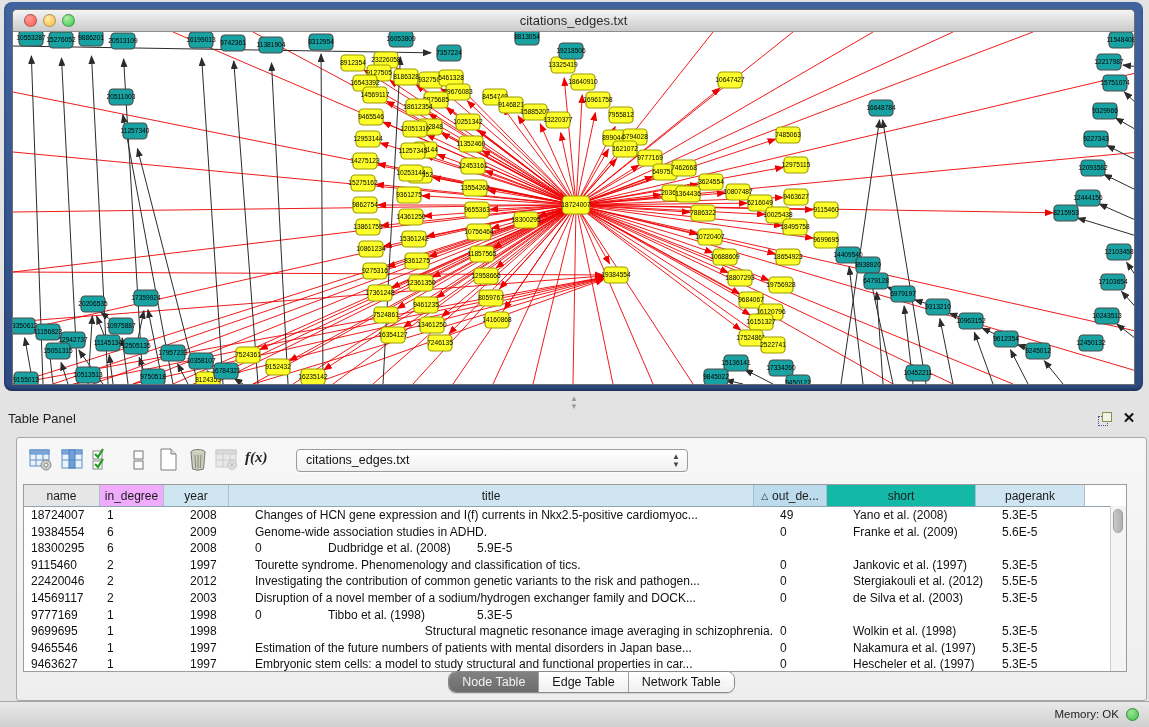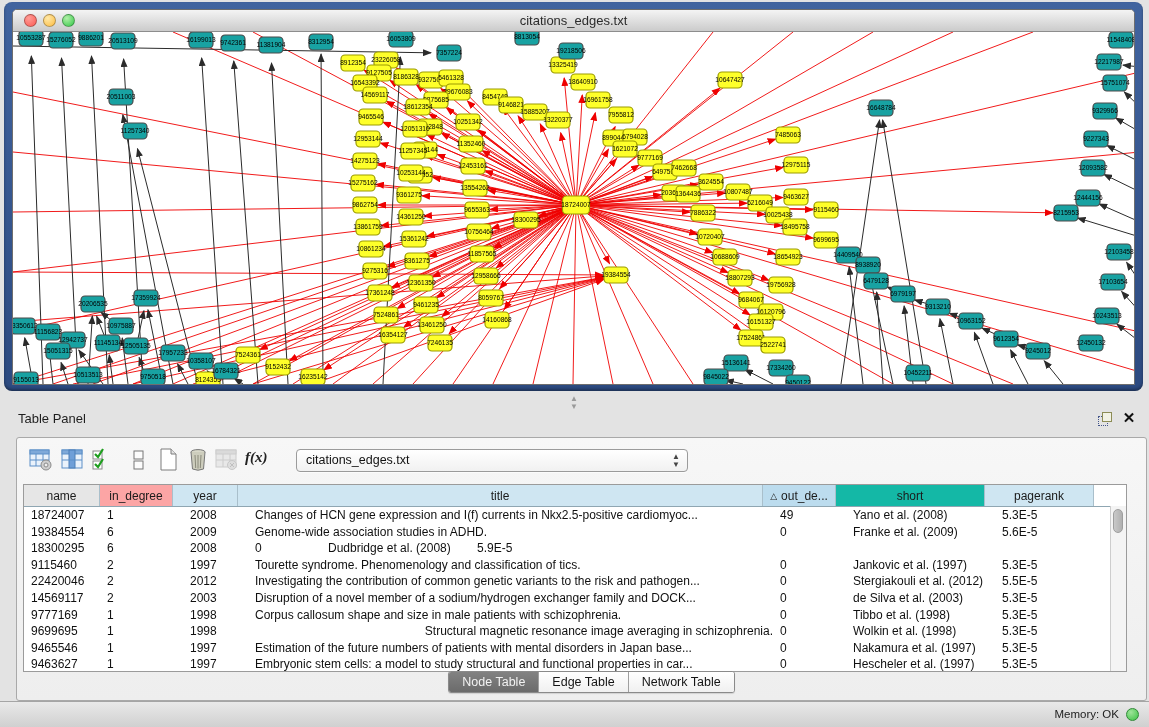--- a/index.html
+++ b/index.html
@@ -20,21 +20,21 @@
   .light.r{left:11px;background:radial-gradient(circle at 35% 30%,#ff9d97,#fc5a52);}
   .light.y{left:30px;background:radial-gradient(circle at 35% 30%,#ffe9a8,#fdbb40);}
   .light.g{left:49px;background:radial-gradient(circle at 35% 30%,#b2f0a8,#33c748);}
   .net-canvas{position:absolute;left:0;right:0;top:22px;bottom:0;background:#fff;}
   .net-canvas svg{position:absolute;left:0;top:0;}
   
   .splitter-handle{position:absolute;left:566px;top:395px;width:16px;height:8px;
     color:#9a9a9a;font-size:8px;line-height:8px;text-align:center;}
   .panel-header{position:absolute;left:0;top:405px;width:100%;height:30px;
     font-size:13px;color:#1f1f1f;line-height:28px;}
-  .panel-header .ttl{padding-left:18px;}
+  .panel-header .ttl{padding-left:8px;}
   .float-btn{position:absolute;right:37px;top:7px;width:14px;height:14px;cursor:default;}
   .float-btn .sq1{position:absolute;left:0;top:4px;width:8px;height:8px;border:1px dotted #44558a;}
   .float-btn .sq2{position:absolute;left:4px;top:0;width:8px;height:8px;border:1px solid #8c8c55;background:#f2f2e4;}
   .close-btn{position:absolute;right:12px;top:5px;width:16px;height:16px;
     font-size:15px;font-weight:bold;color:#111;line-height:16px;text-align:center;}
   
   .panel-body{position:absolute;left:16px;top:437px;width:1131px;height:264px;
     background:linear-gradient(#f7f7f7,#eeeeee);border:1px solid #a9a9a9;border-radius:3px;box-sizing:border-box;}
   .toolbar{position:absolute;left:0;top:6px;right:0;height:34px;}
   .tbtn{position:absolute;top:2px;width:28px;height:28px;}
@@ -52,21 +52,21 @@
   .th .tri{font-size:9px;margin-right:4px;color:#222;}
   .trow{display:flex;height:16.6px;align-items:center;}
   .td{font-size:12px;color:#101010;box-sizing:border-box;padding-left:7px;
     white-space:nowrap;overflow:hidden;height:100%;line-height:16.6px;}
   .vscroll{position:absolute;right:0;top:21px;bottom:0;width:15px;background:#f4f4f4;
     border-left:1px solid #cdcdcd;}
   .vthumb{position:absolute;left:2px;top:3px;width:10px;height:24px;border-radius:5px;
     background:linear-gradient(90deg,#c9c9c9,#b0b0b0);border:1px solid #9e9e9e;box-sizing:border-box;}
   
   .tabs-wrap{position:absolute;left:0;right:0;bottom:7px;text-align:center;}
-  .seg{display:inline-flex;border:1px solid #8a8a8a;border-radius:3px;overflow:hidden;
+  .seg{display:inline-flex;border:1px solid #8a8a8a;border-radius:8px;overflow:hidden;
     background:#fff;box-shadow:0 1px 1px rgba(0,0,0,.12);margin-left:20px;}
   .seg .tab{font-size:12.5px;padding:3px 13px;background:linear-gradient(#ffffff,#f0f0f0);
     color:#141414;border-left:1px solid #9f9f9f;}
   .seg .tab:first-child{border-left:none;}
   .seg .tab.sel{background:linear-gradient(#828282,#6b6b6b);color:#f2f2f2;}
   
   .status{position:absolute;left:0;bottom:0;width:100%;height:26px;
     background:linear-gradient(#e9e9e9,#d0d0d0);border-top:1px solid #a5a5a5;box-sizing:border-box;}
   .status .mem{position:absolute;right:30px;top:6px;font-size:11.5px;color:#222;}
   .memdot{position:absolute;right:10px;top:6px;width:13px;height:13px;border-radius:50%;
@@ -953,21 +953,21 @@
       <span>citations_edges.txt</span>
       <span class="arrows">▲<br>▼</span>
     </div>
   </div>
 
   <div class="tbl">
     <div class="thead" id="thead">
         <div class="th" style="width: 76px; background: rgb(230, 230, 230);">
           <span>name</span>
         </div>
-        <div class="th" style="width: 73px; background: #fca5a5;">
+        <div class="th" style="width: 64px; background: #f0abfc;">
           <span>in_degree</span>
         </div>
         <div class="th" style="width: 65px; background: rgb(207, 230, 242);">
           <span>year</span>
         </div>
         <div class="th" style="width: 525px; background: rgb(207, 230, 242);">
           <span>title</span>
         </div>
         <div class="th" style="width: 73px; background: rgb(188, 220, 238);">
           <span class="tri">△</span>
@@ -1031,21 +1031,20 @@
           <div class="td" style="width: 65px;">2003</div>
           <div class="td" style="width: 525px;">Disruption of a novel member of a sodium/hydrogen exchanger family and DOCK...</div>
           <div class="td" style="width: 73px;">0</div>
           <div class="td" style="width: 149px;">de Silva et al. (2003)</div>
           <div class="td" style="width: 109px;">5.3E-5</div>
         </div>
         <div class="trow">
           <div class="td" style="width: 76px;">9777169</div>
           <div class="td" style="width: 83px;">1</div>
           <div class="td" style="width: 65px;">1998</div>
-          <div class="td" style="width: 525px;">Corpus callosum shape and size in male patients with schizophrenia.</div>
           <div class="td" style="width: 73px;">0</div>
           <div class="td" style="width: 149px;">Tibbo et al. (1998)</div>
           <div class="td" style="width: 109px;">5.3E-5</div>
         </div>
         <div class="trow">
           <div class="td" style="width: 76px;">9699695</div>
           <div class="td" style="width: 83px;">1</div>
           <div class="td" style="width: 65px;">1998</div>
           <div class="td" style="width: 525px; text-align: right;">Structural magnetic resonance image averaging in schizophrenia.</div>
           <div class="td" style="width: 73px;">0</div>

